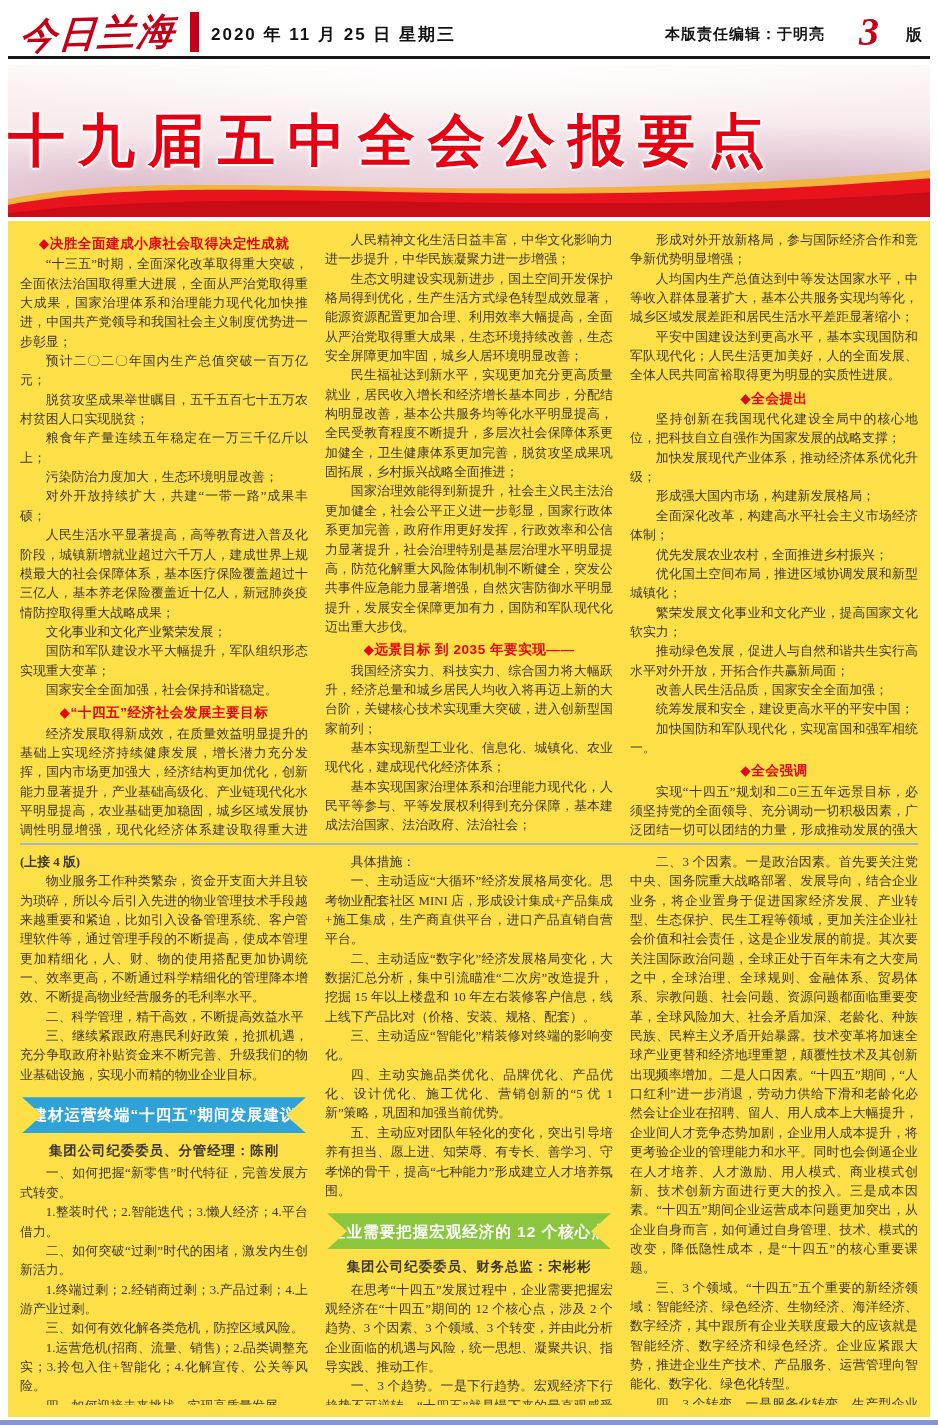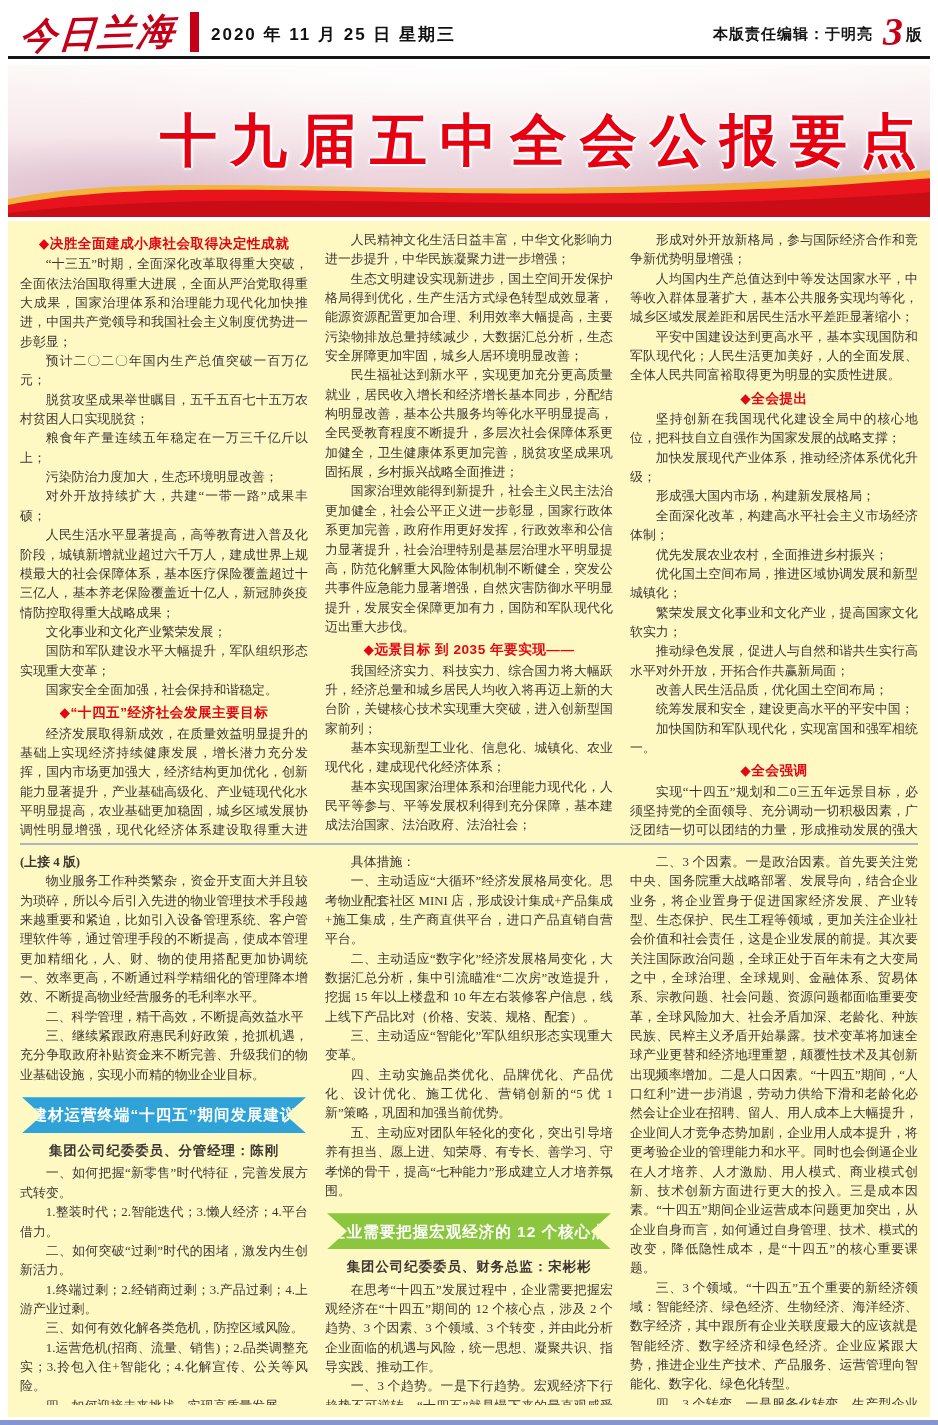--- a/index.html
+++ b/index.html
@@ -13,44 +13,44 @@
   .masthead{
     color:#c40019;font-size:37px;font-weight:bold;font-style:italic;
     transform:skewX(-6deg) rotate(-2deg);letter-spacing:2px;line-height:1;
     font-family:"DejaVu Serif",serif;
   }
   .red-bar{width:9px;height:40px;background:#c40019;margin:0 12px 0 14px;}
   .date-text{
     font-family:"Liberation Sans","DejaVu Sans",sans-serif;
     font-size:17px;font-weight:bold;color:#101010;letter-spacing:2px;padding-bottom:6px;margin-top:10px;
   }
-  .header-right{margin-left:auto;display:flex;align-items:flex-end;}
+  .header-right{margin-left:auto;display:flex;align-items:flex-end;gap:24px;}
   .editor-credit{font-size:15px;font-weight:bold;color:#141414;padding-bottom:8px;letter-spacing:1px;}
   .page-number{color:#c40019;font-size:40px;font-weight:bold;font-style:italic;line-height:1;margin:0 3px 0 10px;}
   .page-unit{font-size:16px;font-weight:bold;color:#141414;padding-bottom:6px;}
   .header-rule{height:3px;background:#161616;margin:0 8px;}
   
   .banner{
     position:relative;margin:6px 8px 0;height:152px;overflow:hidden;
     background:
       radial-gradient(90% 70% at 50% 0%,rgba(255,255,255,.95),rgba(255,255,255,0) 60%),
       radial-gradient(40% 55% at 12% 85%,rgba(214,178,196,.75),rgba(214,178,196,0) 70%),
       radial-gradient(45% 60% at 88% 80%,rgba(206,170,190,.7),rgba(206,170,190,0) 70%),
       radial-gradient(60% 80% at 50% 100%,rgba(233,205,214,.9),rgba(233,205,214,0) 75%),
       linear-gradient(180deg,#fdf8f6 0%,#f8ecee 35%,#f0dde4 70%,#ecd6de 100%);
   }
   .banner-title{
-    position:absolute;left:0;right:0;top:38px;text-align:right;
+    position:absolute;left:0;right:0;top:38px;text-align:left;
     font-size:57px;font-weight:900;color:#e60012;letter-spacing:13px;
     text-shadow:-2px 0 0 #fff,2px 0 0 #fff,0 -2px 0 #fff,0 2px 0 #fff,0 0 6px #fff;
     font-family:"Liberation Sans","DejaVu Sans",sans-serif;white-space:nowrap;
   }
   .banner-ribbon{position:absolute;left:0;right:0;bottom:0;height:62px;}
   
-  .content{margin:4px 8px 0;background:#fef9c3;padding:10px 12px 8px;box-sizing:border-box;height:1196px;overflow:hidden;}
+  .content{margin:4px 8px 0;background:#fde047;padding:10px 12px 8px;box-sizing:border-box;height:1196px;overflow:hidden;}
   .cols{display:flex;gap:17px;}
   .col{flex:1 1 0;min-width:0;text-align:justify;color:#3e3733;font-size:12.9px;line-height:19.35px;overflow:hidden;}
   .upper .col{height:606px;}
   .lower .col{height:552px;}
   .divider{height:2px;background:#a9b4c6;margin:6px 0 8px;}
   .bottom-rule{position:absolute;left:0;right:0;bottom:0;height:5px;background:#8794d2;}
   
   .col p{margin:0;padding:0;}
   .col p.p{text-indent:2em;}
   .col p.pc{text-indent:0;font-weight:bold;}
@@ -107,21 +107,21 @@
           <p class="p">对外开放持续扩大，共建“一带一路”成果丰硕；</p>
           <p class="p">人民生活水平显著提高，高等教育进入普及化阶段，城镇新增就业超过六千万人，建成世界上规模最大的社会保障体系，基本医疗保险覆盖超过十三亿人，基本养老保险覆盖近十亿人，新冠肺炎疫情防控取得重大战略成果；</p>
           <p class="p">文化事业和文化产业繁荣发展；</p>
           <p class="p">国防和军队建设水平大幅提升，军队组织形态实现重大变革；</p>
           <p class="p">国家安全全面加强，社会保持和谐稳定。</p>
           <p class="h">◆“十四五”经济社会发展主要目标</p>
           <p class="p">经济发展取得新成效，在质量效益明显提升的基础上实现经济持续健康发展，增长潜力充分发挥，国内市场更加强大，经济结构更加优化，创新能力显著提升，产业基础高级化、产业链现代化水平明显提高，农业基础更加稳固，城乡区域发展协调性明显增强，现代化经济体系建设取得重大进展；</p>
         </div>
       <div class="col">
           <p class="p">人民精神文化生活日益丰富，中华文化影响力进一步提升，中华民族凝聚力进一步增强；</p>
-          <p class="p">生态文明建设实现新进步，国土空间开发保护格局得到优化，生产生活方式绿色转型成效显著，能源资源配置更加合理、利用效率大幅提高，主要污染物排放总量持续减少，大数据汇总分析，生态安全屏障更加牢固，城乡人居环境明显改善；</p>
+          <p class="p">生态文明建设实现新进步，国土空间开发保护格局得到优化，生产生活方式绿色转型成效显著，能源资源配置更加合理、利用效率大幅提高，全面从严治党取得重大成果，生态环境持续改善，生态安全屏障更加牢固，城乡人居环境明显改善；</p>
           <p class="p">民生福祉达到新水平，实现更加充分更高质量就业，居民收入增长和经济增长基本同步，分配结构明显改善，基本公共服务均等化水平明显提高，全民受教育程度不断提升，多层次社会保障体系更加健全，卫生健康体系更加完善，脱贫攻坚成果巩固拓展，乡村振兴战略全面推进；</p>
           <p class="p">国家治理效能得到新提升，社会主义民主法治更加健全，社会公平正义进一步彰显，国家行政体系更加完善，政府作用更好发挥，行政效率和公信力显著提升，社会治理特别是基层治理水平明显提高，防范化解重大风险体制机制不断健全，突发公共事件应急能力显著增强，自然灾害防御水平明显提升，发展安全保障更加有力，国防和军队现代化迈出重大步伐。</p>
           <p class="h">◆远景目标 到 2035 年要实现——</p>
           <p class="p">我国经济实力、科技实力、综合国力将大幅跃升，经济总量和城乡居民人均收入将再迈上新的大台阶，关键核心技术实现重大突破，进入创新型国家前列；</p>
           <p class="p">基本实现新型工业化、信息化、城镇化、农业现代化，建成现代化经济体系；</p>
           <p class="p">基本实现国家治理体系和治理能力现代化，人民平等参与、平等发展权利得到充分保障，基本建成法治国家、法治政府、法治社会；</p>
           <p class="p">建成文化强国、教育强国、人才强国、体育强国、健康中国，国民素质和社会文明程度达到新高度，国家文化软实力显著增强；</p>
         </div>
       <div class="col">
           <p class="p">形成对外开放新格局，参与国际经济合作和竞争新优势明显增强；</p>
@@ -129,21 +129,21 @@
           <p class="p">平安中国建设达到更高水平，基本实现国防和军队现代化；人民生活更加美好，人的全面发展、全体人民共同富裕取得更为明显的实质性进展。</p>
           <p class="h">◆全会提出</p>
           <p class="p">坚持创新在我国现代化建设全局中的核心地位，把科技自立自强作为国家发展的战略支撑；</p>
           <p class="p">加快发展现代产业体系，推动经济体系优化升级；</p>
           <p class="p">形成强大国内市场，构建新发展格局；</p>
           <p class="p">全面深化改革，构建高水平社会主义市场经济体制；</p>
           <p class="p">优先发展农业农村，全面推进乡村振兴；</p>
           <p class="p">优化国土空间布局，推进区域协调发展和新型城镇化；</p>
           <p class="p">繁荣发展文化事业和文化产业，提高国家文化软实力；</p>
           <p class="p">推动绿色发展，促进人与自然和谐共生实行高水平对外开放，开拓合作共赢新局面；</p>
-          <p class="p">改善人民生活品质，优化国土空间布局；</p>
+          <p class="p">改善人民生活品质，国家安全全面加强；</p>
           <p class="p">统筹发展和安全，建设更高水平的平安中国；</p>
           <p class="p">加快国防和军队现代化，实现富国和强军相统一。</p>
           <p class="h">◆全会强调</p>
           <p class="p">实现“十四五”规划和二0三五年远景目标，必须坚持党的全面领导、充分调动一切积极因素，广泛团结一切可以团结的力量，形成推动发展的强大合力；</p>
         </div>
     </div>
     <div class="divider"></div>
     <div class="cols lower">
       <div class="col">
           <p class="pc">(上接 4 版)</p>
@@ -157,21 +157,21 @@
           <p class="p">二、如何突破“过剩”时代的困堵，激发内生创新活力。</p>
           <p class="p">1.终端过剩；2.经销商过剩；3.产品过剩；4.上游产业过剩。</p>
           <p class="p">三、如何有效化解各类危机，防控区域风险。</p>
           <p class="p">1.运营危机(招商、流量、销售)；2.品类调整充实；3.拎包入住+智能化；4.化解宣传、公关等风险。</p>
           <p class="p">四、如何迎接未来挑战，实现高质量发展。</p>
         </div>
       <div class="col">
           <p class="p">具体措施：</p>
           <p class="p">一、主动适应“大循环”经济发展格局变化。思考物业配套社区 MINI 店，形成设计集成+产品集成+施工集成，生产商直供平台，进口产品直销自营平台。</p>
           <p class="p">二、主动适应“数字化”经济发展格局变化，大数据汇总分析，集中引流瞄准“二次房”改造提升，挖掘 15 年以上楼盘和 10 年左右装修客户信息，线上线下产品比对（价格、安装、规格、配套）。</p>
-          <p class="p">三、主动适应“智能化”军队组织形态实现重大变革。</p>
+          <p class="p">三、主动适应“智能化”精装修对终端的影响变化。</p>
           <p class="p">四、主动实施品类优化、品牌优化、产品优化、设计优化、施工优化、营销创新的“5 优 1 新”策略，巩固和加强当前优势。</p>
           <p class="p">五、主动应对团队年轻化的变化，突出引导培养有担当、愿上进、知荣辱、有专长、善学习、守孝悌的骨干，提高“七种能力”形成建立人才培养氛围。</p>
           <div class="ribbon ribbon-green">企业需要把握宏观经济的 12 个核心点</div>
           <p class="byline">集团公司纪委委员、财务总监：宋彬彬</p>
           <p class="p">在思考“十四五”发展过程中，企业需要把握宏观经济在“十四五”期间的 12 个核心点，涉及 2 个趋势、3 个因素、3 个领域、3 个转变，并由此分析企业面临的机遇与风险，统一思想、凝聚共识、指导实践、推动工作。</p>
           <p class="p">一、3 个趋势。一是下行趋势。宏观经济下行趋势不可逆转，“十四五”就是慢下来的最直观感受的五年，由于新冠疫情的影响，慢下来的速度可能比预想的要快，预计“十四五”期间 GDP 增速会加速向 5%下滑。二是转型趋势。“十四五”核心要实现重点行业的全面领先，要形成一批具有较强国际竞争力的跨国公司和产业集群，在全球产业分工和价值链中的地位明显提升。三是改革趋势。“十四五”经济体制改革仍然是重要趋势。进一步推进金融开放，加强资本市场基础制度建设，完善多层次资本市场体系，全面建设科创板、推行注册制，不断提高直接融资比例。</p>
         </div>
       <div class="col">
           <p class="p">二、3 个因素。一是政治因素。首先要关注党中央、国务院重大战略部署、发展导向，结合企业业务，将企业置身于促进国家经济发展、产业转型、生态保护、民生工程等领域，更加关注企业社会价值和社会责任，这是企业发展的前提。其次要关注国际政治问题，全球正处于百年未有之大变局之中，全球治理、全球规则、金融体系、贸易体系、宗教问题、社会问题、资源问题都面临重要变革，全球风险加大、社会矛盾加深、老龄化、种族民族、民粹主义矛盾开始暴露。技术变革将加速全球产业更替和经济地理重塑，颠覆性技术及其创新出现频率增加。二是人口因素。“十四五”期间，“人口红利”进一步消退，劳动力供给下滑和老龄化必然会让企业在招聘、留人、用人成本上大幅提升，企业间人才竞争态势加剧，企业用人成本提升，将更考验企业的管理能力和水平。同时也会倒逼企业在人才培养、人才激励、用人模式、商业模式创新、技术创新方面进行更大的投入。三是成本因素。“十四五”期间企业运营成本问题更加突出，从企业自身而言，如何通过自身管理、技术、模式的改变，降低隐性成本，是“十四五”的核心重要课题。</p>
           <p class="p">三、3 个领域。“十四五”五个重要的新经济领域：智能经济、绿色经济、生物经济、海洋经济、数字经济，其中跟所有企业关联度最大的应该就是智能经济、数字经济和绿色经济。企业应紧跟大势，推进企业生产技术、产品服务、运营管理向智能化、数字化、绿色化转型。</p>

